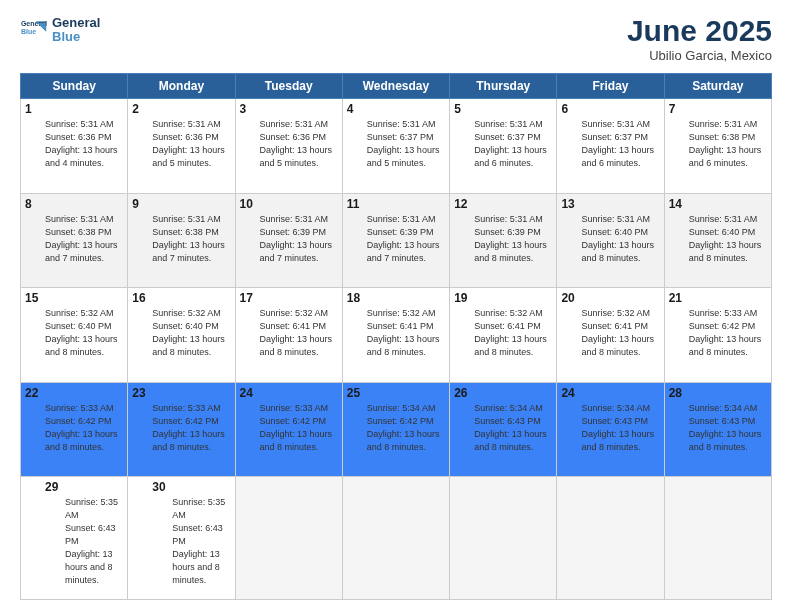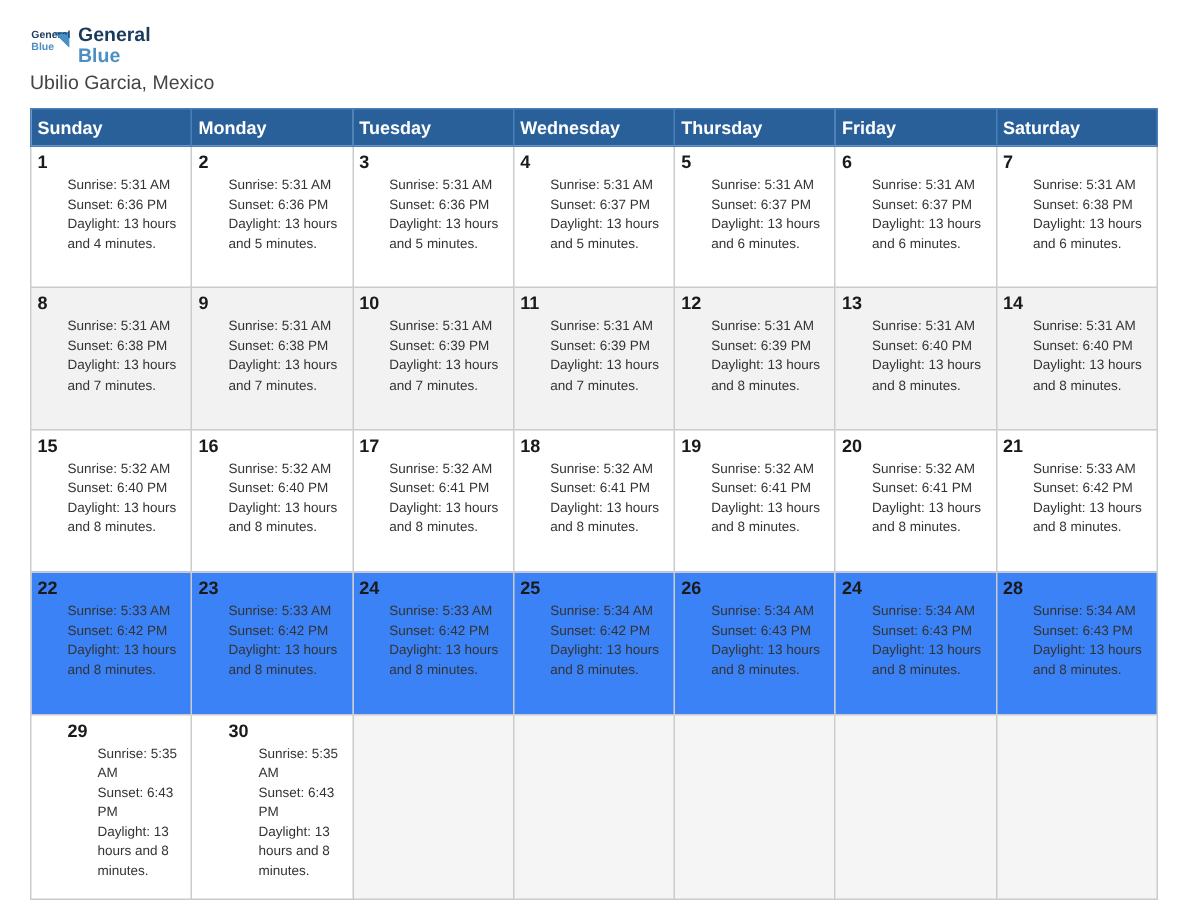--- a/index.html
+++ b/index.html
@@ -15,21 +15,20 @@
       height: 612px;
       padding: 16px 20px 12px 20px;
       display: flex;
       flex-direction: column;
     }
     .header {
       display: flex;
       justify-content: space-between;
       align-items: flex-start;
       margin-bottom: 10px;
-      flex-direction: column;
     }
     .logo {
       display: flex;
       align-items: center;
       gap: 4px;
     }
     .logo-icon {
       width: 28px;
       height: 28px;
     }
@@ -53,21 +52,21 @@
       border-collapse: collapse;
       width: 100%;
       table-layout: fixed;
     }
     .calendar thead tr th {
       background: #2a6099;
       color: #fff;
       font-size: 12px;
       font-weight: bold;
       padding: 5px 4px;
-      text-align: left;
+      text-align: center;
       border: 1px solid #4a80b9;
     }
     .calendar tbody tr td {
       vertical-align: top;
       border: 1px solid #ccc;
       padding: 3px 4px;
       font-size: 9.5px;
       color: #222;
       height: 88px;
     }
@@ -104,20 +103,21 @@
         <text x="1" y="11" font-size="8" font-weight="bold" fill="#1a3a5c" font-family="Arial">General</text>
         <text x="1" y="20" font-size="8" font-weight="bold" fill="#4a90c4" font-family="Arial">Blue</text>
         <polygon points="20,8 29,8 29,17" fill="#4a90c4"></polygon>
       </svg>
       <div style="display:flex;flex-direction:column;line-height:1.1;">
         <span style="font-size:13px;font-weight:bold;color:#1a3a5c;">General</span>
         <span style="font-size:13px;font-weight:bold;color:#4a90c4;">Blue</span>
       </div>
     </div>
     <div class="title-area">
+      <div class="month-title">June 2025</div>
       <div class="location">Ubilio Garcia, Mexico</div>
     </div>
   </div>
 
   <table class="calendar">
     <thead>
       <tr>
 
       <th>Sunday</th>
           <th>Monday</th>

